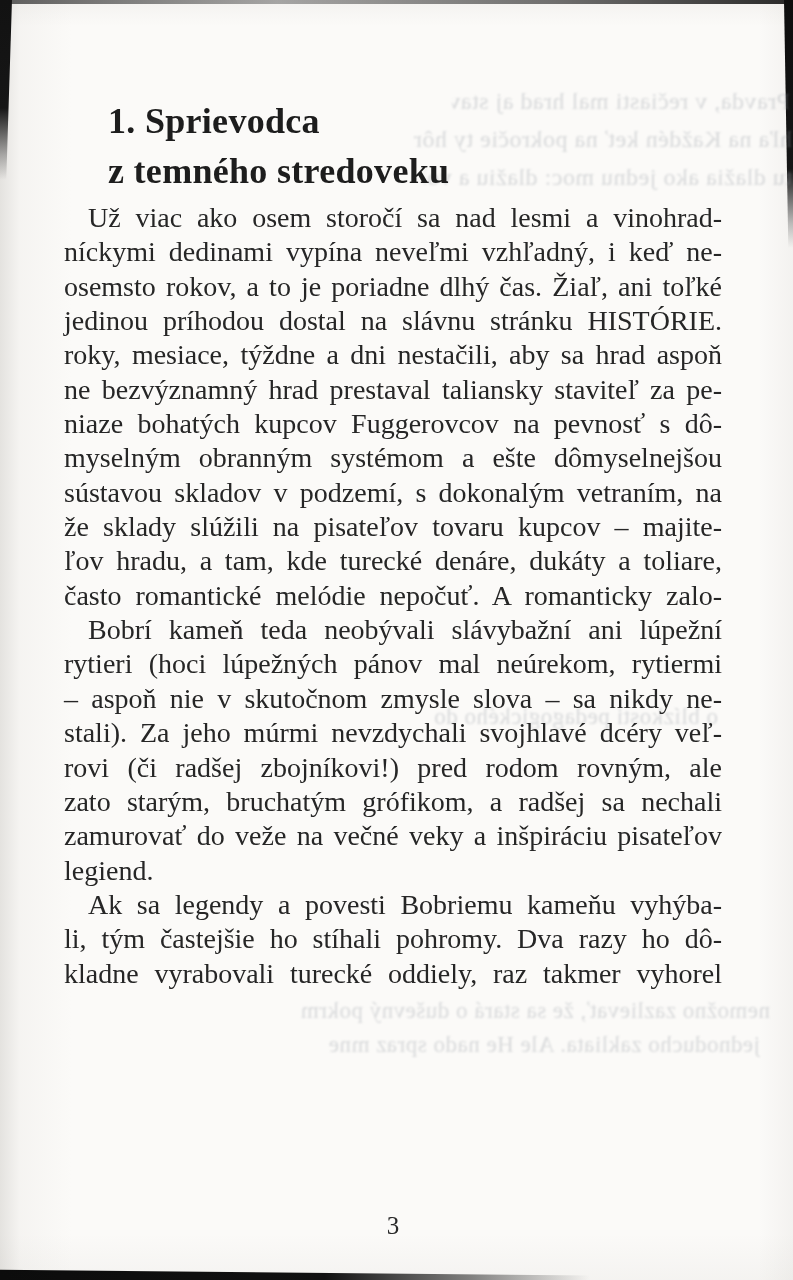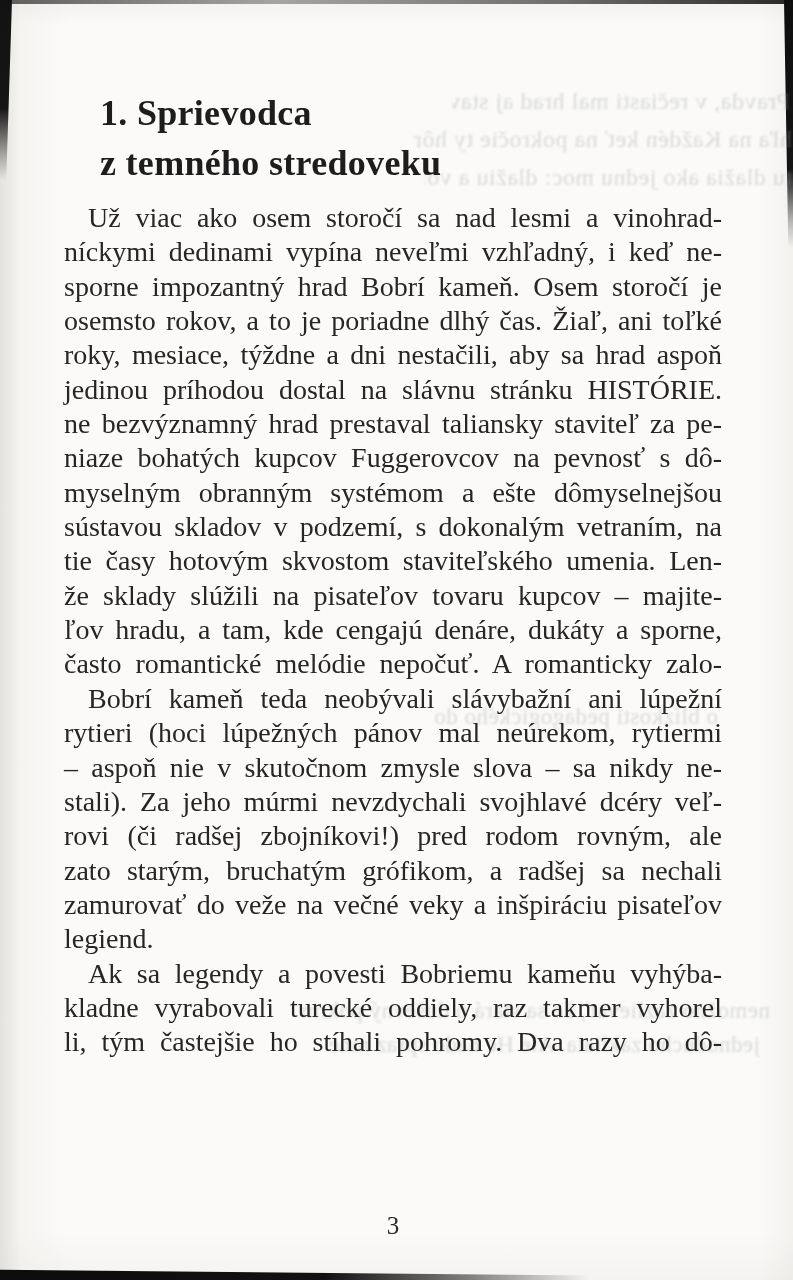--- a/index.html
+++ b/index.html
@@ -42,21 +42,21 @@
     background:linear-gradient(180deg,#0e0e0e 0%,#151515 68%,rgba(80,80,80,.35) 90%,rgba(120,120,120,0) 100%);
     clip-path:polygon(0 0,100% 0,100% 100%,48% 100%);
   }
   .edge-bottom{
     bottom:0;left:0;width:590px;height:12px;
     background:linear-gradient(90deg,#0c0c0c 0%,#111 55%,rgba(35,35,35,.55) 80%,rgba(70,70,70,0) 100%);
     clip-path:polygon(0 15%,100% 62%,100% 100%,0 100%);
   }
   
   .title{
-    position:absolute;left:92px;top:80px;margin:8px;
+    position:absolute;left:92px;top:80px;margin:16px;
     font-size:36px;font-weight:700;line-height:50px;
     color:var(--title-ink);letter-spacing:.3px;
   }
   .title span{display:block;}
   
   .text-block{position:absolute;left:64px;top:201px;width:658px;}
   .line{
     font-size:28px;line-height:34.35px;height:34.35px;
     text-align:justify;text-align-last:justify;
     color:var(--ink);white-space:normal;
@@ -96,40 +96,38 @@
     </div>
 
   <h1 class="title">
     <span>1. Sprievodca</span>
     <span>z temného stredoveku</span>
   </h1>
 
   <div class="text-block" id="text-block">
       <div class="line indent">Už viac ako osem storočí sa nad lesmi a vinohrad-</div>
       <div class="line">níckymi dedinami vypína neveľmi vzhľadný, i keď ne-</div>
-      <div class="line">sporne impozantný hrad Bobrí kameň. Osem storočí je</div>
       <div class="line">osemsto rokov, a to je poriadne dlhý čas. Žiaľ, ani toľké</div>
+      <div class="line">jedinou príhodou dostal na slávnu stránku HISTÓRIE.</div>
       <div class="line">roky, mesiace, týždne a dni nestačili, aby sa hrad aspoň</div>
-      <div class="line">jedinou príhodou dostal na slávnu stránku HISTÓRIE.</div>
       <div class="line">ne bezvýznamný hrad prestaval taliansky staviteľ za pe-</div>
       <div class="line">niaze bohatých kupcov Fuggerovcov na pevnosť s dô-</div>
       <div class="line">myselným obranným systémom a ešte dômyselnejšou</div>
       <div class="line">sústavou skladov v podzemí, s dokonalým vetraním, na</div>
-      <div class="line">tie časy hotovým skvostom staviteľského umenia. Len-</div>
       <div class="line">že sklady slúžili na pisateľov tovaru kupcov – majite-</div>
-      <div class="line">ľov hradu, a tam, kde cengajú denáre, dukáty a sporne,</div>
+      <div class="line">ľov hradu, a tam, kde turecké denáre, dukáty a toliare,</div>
       <div class="line">často romantické melódie nepočuť. A romanticky zalo-</div>
       <div class="line indent">Bobrí kameň teda neobývali slávybažní ani lúpežní</div>
       <div class="line">rytieri (hoci lúpežných pánov mal neúrekom, rytiermi</div>
       <div class="line">– aspoň nie v skutočnom zmysle slova – sa nikdy ne-</div>
       <div class="line">stali). Za jeho múrmi nevzdychali svojhlavé dcéry veľ-</div>
       <div class="line">rovi (či radšej zbojníkovi!) pred rodom rovným, ale</div>
       <div class="line">zato starým, bruchatým grófikom, a radšej sa nechali</div>
       <div class="line">zamurovať do veže na večné veky a inšpiráciu pisateľov</div>
       <div class="line lastleft">legiend.</div>
       <div class="line indent">Ak sa legendy a povesti Bobriemu kameňu vyhýba-</div>
+      <div class="line">li, tým častejšie ho stíhali pohromy. Dva razy ho dô-</div>
       <div class="line">kladne vyrabovali turecké oddiely, raz takmer vyhorel</div>
-      <div class="line">li, tým častejšie ho stíhali pohromy. Dva razy ho dô-</div>
     </div>
 
   <div class="page-number">3</div>
 
 </div>
 
 </body></html>

